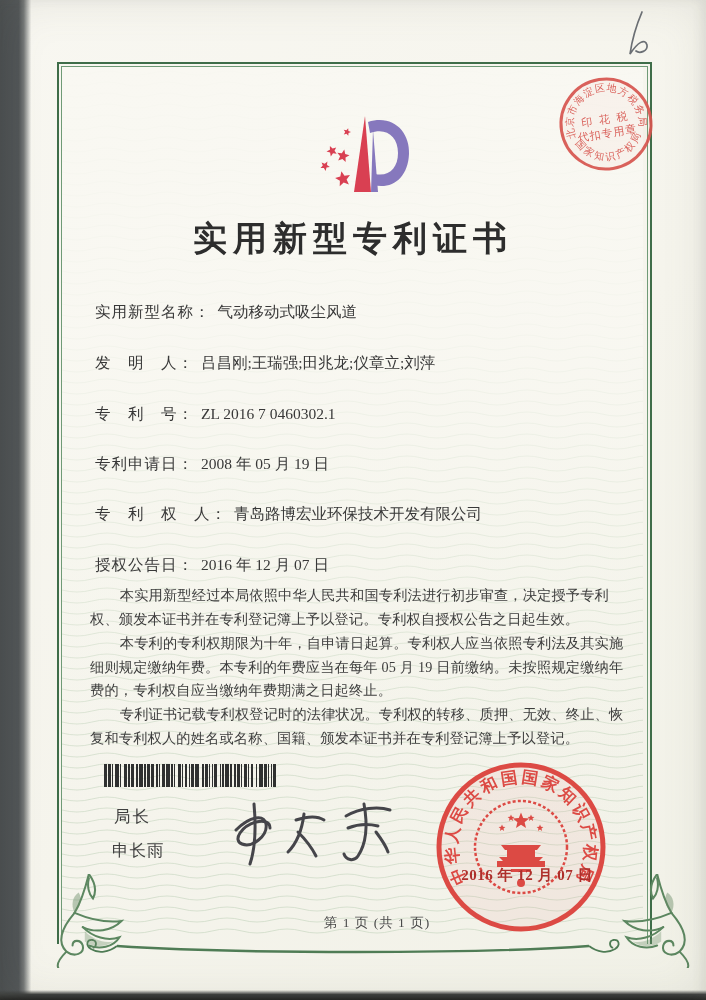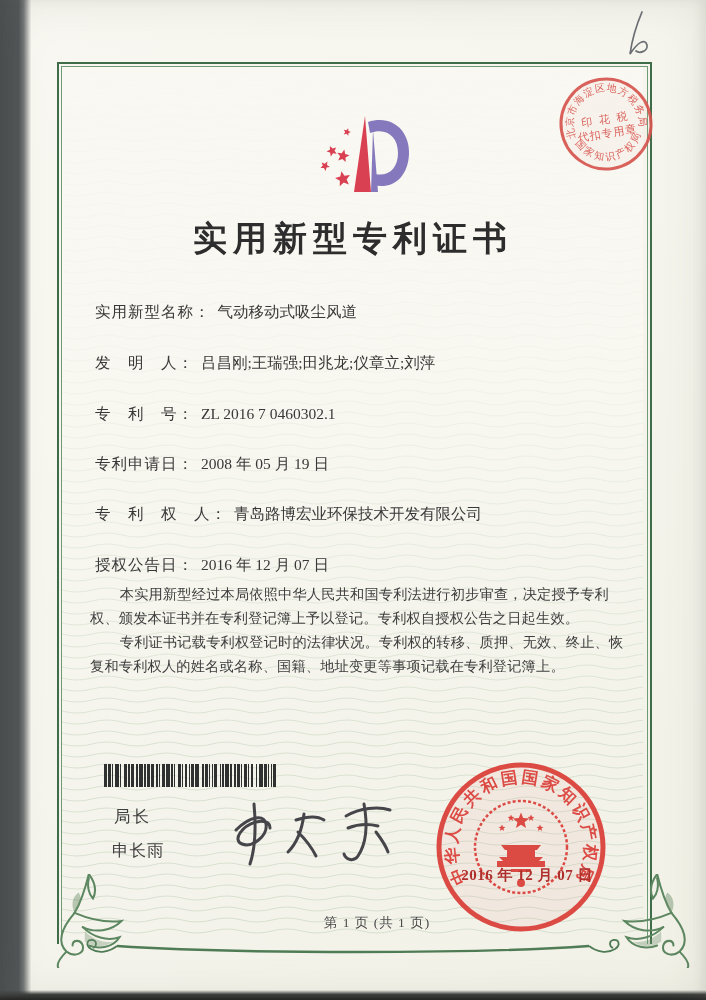--- a/index.html
+++ b/index.html
@@ -43,21 +43,21 @@
   
   #cert-number{left:93px;top:110px;font-size:16px;letter-spacing:3px;color:#474747;}
   #logo{left:288px;top:101px;width:135px;height:114px;}
   #title{left:57px;width:592px;top:216px;text-align:center;font-size:34px;font-weight:600;
     letter-spacing:6px;color:#2d2d2d;}
   .field{left:95px;width:535px;font-size:15.5px;color:#383838;white-space:nowrap;}
   .field .lbl{letter-spacing:1px;}
   .field .val{margin-left:7px;}
   #f0{top:302px;} #f1{top:353px;} #f2{top:404px;} #f3{top:454px;} #f4{top:504px;} #f5{top:555px;}
   #body-text{left:90px;top:584px;width:536px;font-size:14.2px;line-height:1.68;color:#3d3d3d;}
-  #body-text p{margin:0;text-indent:2.1em;letter-spacing:0.2px;font-family:Liberation Mono, monospace;}
+  #body-text p{margin:0;text-indent:2.1em;letter-spacing:0.2px;}
   #barcode{left:104px;top:764px;height:23px;}
   #signer-title{left:114px;top:806px;font-size:16.5px;letter-spacing:2px;color:#3f3f3f;}
   #signer-name{left:112px;top:840px;font-size:16.5px;letter-spacing:1px;color:#3f3f3f;}
   #signature{left:198px;top:786px;width:205px;height:90px;}
   #seal{left:432px;top:758px;width:178px;height:178px;}
   #seal-date{left:444px;top:866px;width:166px;text-align:center;font-size:15px;font-weight:bold;
     color:#ae2f2b;letter-spacing:0.5px;z-index:6;}
   #footer{left:57px;width:640px;top:914px;text-align:center;font-size:13.5px;color:#4a4a4a;letter-spacing:1px;}
   #tax-stamp{left:556px;top:74px;width:100px;height:100px;transform:rotate(-9deg);opacity:0.92;}
   #pen-mark{left:612px;top:6px;width:50px;height:60px;}
@@ -221,21 +221,22 @@
   </div>
   <div id="f4" class="abs field">
     <span class="lbl">专　利　权　人：</span><span class="val">青岛路博宏业环保技术开发有限公司</span>
   </div>
   <div id="f5" class="abs field">
     <span class="lbl">授权公告日：</span><span class="val">2016 年 12 月 07 日</span>
   </div>
 
   <div id="body-text" class="abs">
     <p>本实用新型经过本局依照中华人民共和国专利法进行初步审查，决定授予专利权、颁发本证书并在专利登记簿上予以登记。专利权自授权公告之日起生效。</p>
-    <p>专利证书记载专利权登记时的法律状况。专利权的转移、质押、无效、终止、恢复和专利权人的姓名或名称、国籍、地址变更等事项记载在专利登记簿上。</p>
+    <p>本专利的专利权期限为十年，自申请日起算。专利权人应当依照专利法及其实施细则规定缴纳年费。本专利的年费应当在每年 05 月 19 日前缴纳。未按照规定缴纳年费的，专利权自应当缴纳年费期满之日起终止。</p>
+    <p>专利证书记载专利权登记时的法律状况。专利权的转移、质押、无效、终止、恢复和专利权人的姓名或名称、国籍、颁发本证书并在专利登记簿上予以登记。</p>
   </div>
 
   <div id="barcode" class="abs"><span style="display:inline-block;height:23px;width:2.70px;background:#2f3030"></span><span style="display:inline-block;height:23px;width:1.35px;background:transparent"></span><span style="display:inline-block;height:23px;width:2.70px;background:#2f3030"></span><span style="display:inline-block;height:23px;width:1.35px;background:transparent"></span><span style="display:inline-block;height:23px;width:1.35px;background:#2f3030"></span><span style="display:inline-block;height:23px;width:1.35px;background:transparent"></span><span style="display:inline-block;height:23px;width:4.05px;background:#2f3030"></span><span style="display:inline-block;height:23px;width:1.35px;background:transparent"></span><span style="display:inline-block;height:23px;width:1.35px;background:#2f3030"></span><span style="display:inline-block;height:23px;width:2.70px;background:transparent"></span><span style="display:inline-block;height:23px;width:2.70px;background:#2f3030"></span><span style="display:inline-block;height:23px;width:1.35px;background:transparent"></span><span style="display:inline-block;height:23px;width:1.35px;background:#2f3030"></span><span style="display:inline-block;height:23px;width:1.35px;background:transparent"></span><span style="display:inline-block;height:23px;width:2.70px;background:#2f3030"></span><span style="display:inline-block;height:23px;width:2.70px;background:transparent"></span><span style="display:inline-block;height:23px;width:1.35px;background:#2f3030"></span><span style="display:inline-block;height:23px;width:1.35px;background:transparent"></span><span style="display:inline-block;height:23px;width:4.05px;background:#2f3030"></span><span style="display:inline-block;height:23px;width:1.35px;background:transparent"></span><span style="display:inline-block;height:23px;width:1.35px;background:#2f3030"></span><span style="display:inline-block;height:23px;width:1.35px;background:transparent"></span><span style="display:inline-block;height:23px;width:2.70px;background:#2f3030"></span><span style="display:inline-block;height:23px;width:1.35px;background:transparent"></span><span style="display:inline-block;height:23px;width:2.70px;background:#2f3030"></span><span style="display:inline-block;height:23px;width:2.70px;background:transparent"></span><span style="display:inline-block;height:23px;width:1.35px;background:#2f3030"></span><span style="display:inline-block;height:23px;width:1.35px;background:transparent"></span><span style="display:inline-block;height:23px;width:1.35px;background:#2f3030"></span><span style="display:inline-block;height:23px;width:1.35px;background:transparent"></span><span style="display:inline-block;height:23px;width:2.70px;background:#2f3030"></span><span style="display:inline-block;height:23px;width:1.35px;background:transparent"></span><span style="display:inline-block;height:23px;width:4.05px;background:#2f3030"></span><span style="display:inline-block;height:23px;width:1.35px;background:transparent"></span><span style="display:inline-block;height:23px;width:1.35px;background:#2f3030"></span><span style="display:inline-block;height:23px;width:1.35px;background:transparent"></span><span style="display:inline-block;height:23px;width:1.35px;background:#2f3030"></span><span style="display:inline-block;height:23px;width:2.70px;background:transparent"></span><span style="display:inline-block;height:23px;width:2.70px;background:#2f3030"></span><span style="display:inline-block;height:23px;width:1.35px;background:transparent"></span><span style="display:inline-block;height:23px;width:1.35px;background:#2f3030"></span><span style="display:inline-block;height:23px;width:1.35px;background:transparent"></span><span style="display:inline-block;height:23px;width:2.70px;background:#2f3030"></span><span style="display:inline-block;height:23px;width:1.35px;background:transparent"></span><span style="display:inline-block;height:23px;width:1.35px;background:#2f3030"></span><span style="display:inline-block;height:23px;width:1.35px;background:transparent"></span><span style="display:inline-block;height:23px;width:2.70px;background:#2f3030"></span><span style="display:inline-block;height:23px;width:1.35px;background:transparent"></span><span style="display:inline-block;height:23px;width:4.05px;background:#2f3030"></span><span style="display:inline-block;height:23px;width:2.70px;background:transparent"></span><span style="display:inline-block;height:23px;width:1.35px;background:#2f3030"></span><span style="display:inline-block;height:23px;width:1.35px;background:transparent"></span><span style="display:inline-block;height:23px;width:2.70px;background:#2f3030"></span><span style="display:inline-block;height:23px;width:1.35px;background:transparent"></span><span style="display:inline-block;height:23px;width:1.35px;background:#2f3030"></span><span style="display:inline-block;height:23px;width:1.35px;background:transparent"></span><span style="display:inline-block;height:23px;width:1.35px;background:#2f3030"></span><span style="display:inline-block;height:23px;width:1.35px;background:transparent"></span><span style="display:inline-block;height:23px;width:2.70px;background:#2f3030"></span><span style="display:inline-block;height:23px;width:2.70px;background:transparent"></span><span style="display:inline-block;height:23px;width:1.35px;background:#2f3030"></span><span style="display:inline-block;height:23px;width:1.35px;background:transparent"></span><span style="display:inline-block;height:23px;width:1.35px;background:#2f3030"></span><span style="display:inline-block;height:23px;width:1.35px;background:transparent"></span><span style="display:inline-block;height:23px;width:4.05px;background:#2f3030"></span><span style="display:inline-block;height:23px;width:1.35px;background:transparent"></span><span style="display:inline-block;height:23px;width:1.35px;background:#2f3030"></span><span style="display:inline-block;height:23px;width:2.70px;background:transparent"></span><span style="display:inline-block;height:23px;width:1.35px;background:#2f3030"></span><span style="display:inline-block;height:23px;width:1.35px;background:transparent"></span><span style="display:inline-block;height:23px;width:2.70px;background:#2f3030"></span><span style="display:inline-block;height:23px;width:1.35px;background:transparent"></span><span style="display:inline-block;height:23px;width:1.35px;background:#2f3030"></span><span style="display:inline-block;height:23px;width:1.35px;background:transparent"></span><span style="display:inline-block;height:23px;width:2.70px;background:#2f3030"></span><span style="display:inline-block;height:23px;width:1.35px;background:transparent"></span><span style="display:inline-block;height:23px;width:1.35px;background:#2f3030"></span><span style="display:inline-block;height:23px;width:1.35px;background:transparent"></span><span style="display:inline-block;height:23px;width:2.70px;background:#2f3030"></span><span style="display:inline-block;height:23px;width:2.70px;background:transparent"></span><span style="display:inline-block;height:23px;width:1.35px;background:#2f3030"></span><span style="display:inline-block;height:23px;width:1.35px;background:transparent"></span><span style="display:inline-block;height:23px;width:4.05px;background:#2f3030"></span><span style="display:inline-block;height:23px;width:1.35px;background:transparent"></span><span style="display:inline-block;height:23px;width:2.70px;background:#2f3030"></span><span style="display:inline-block;height:23px;width:1.35px;background:transparent"></span><span style="display:inline-block;height:23px;width:1.35px;background:#2f3030"></span><span style="display:inline-block;height:23px;width:1.35px;background:transparent"></span><span style="display:inline-block;height:23px;width:1.35px;background:#2f3030"></span><span style="display:inline-block;height:23px;width:1.35px;background:transparent"></span><span style="display:inline-block;height:23px;width:2.70px;background:#2f3030"></span><span style="display:inline-block;height:23px;width:1.35px;background:transparent"></span></div>
 
   <div id="signer-title" class="abs">局长</div>
   <div id="signer-name" class="abs">申长雨</div>
   <svg id="signature" class="abs" viewBox="0 0 205 90">
     <g stroke="#45454a" stroke-width="3" fill="none" stroke-linecap="round" stroke-linejoin="round">
       <path d="M38,44 C52,30 66,28 68,38 C70,50 54,62 44,58 C34,54 44,40 58,36 C66,34 72,36 72,42"></path>
       <path d="M56,18 C58,40 58,60 52,78"></path>

